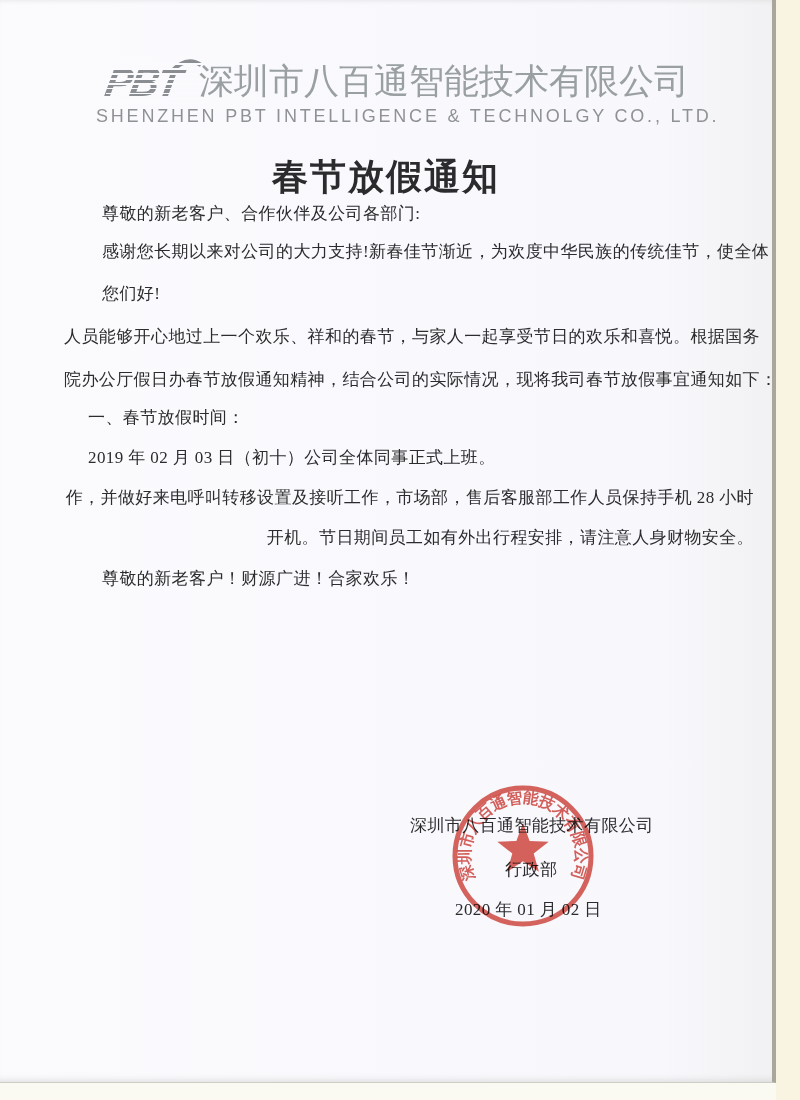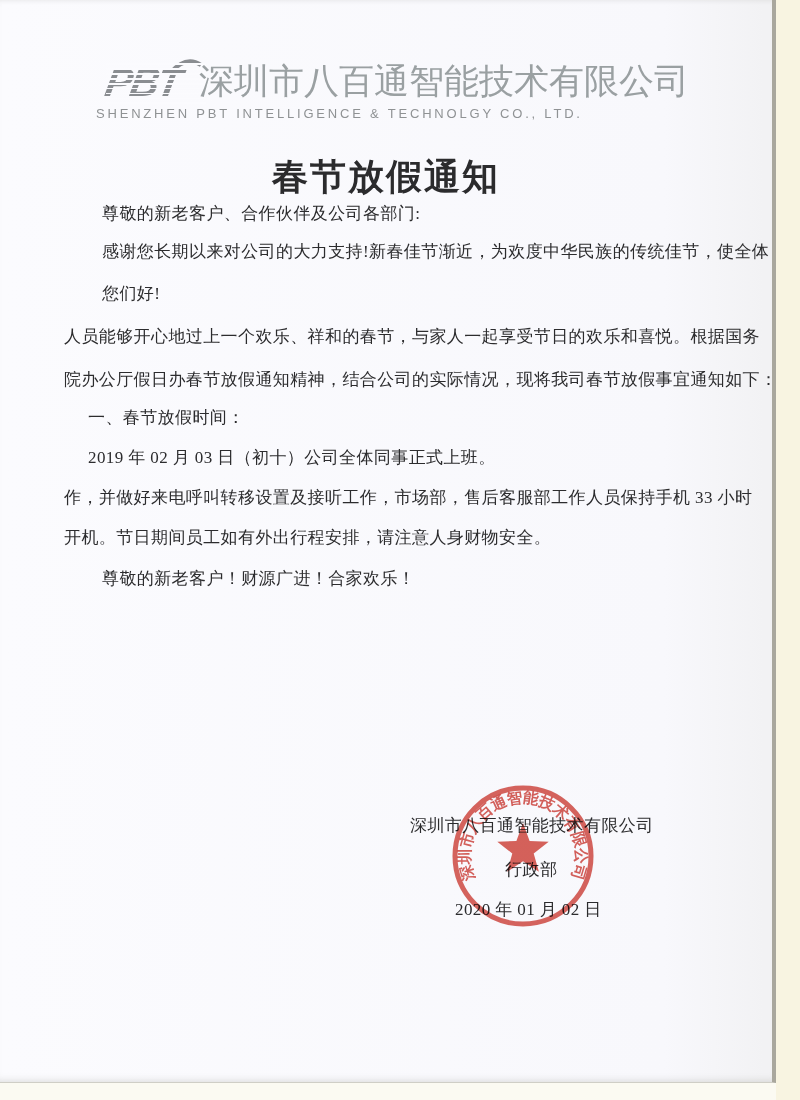--- a/index.html
+++ b/index.html
@@ -32,36 +32,36 @@
     background:repeating-linear-gradient(180deg,transparent 0 3.2px,#fbfbfe 3.2px 4.9px);
   }
   .company-cn{
     position:absolute;left:199px;top:62px;width:520px;
     font-family:"Liberation Sans","DejaVu Sans",sans-serif;
     font-size:35px;line-height:38px;color:#9aa0a2;letter-spacing:0px;white-space:nowrap;
   }
   .company-en{
     position:absolute;left:96px;top:106px;width:620px;
     font-family:"Liberation Sans","DejaVu Sans",sans-serif;
-    font-size:13px;color:#8f9294;letter-spacing:2.8px;white-space:nowrap;
+    font-size:18px;color:#8f9294;letter-spacing:2.8px;white-space:nowrap;
   }
   
   .doc-title{
     position:absolute;left:0;top:153px;width:772px;text-align:center;
     font-size:36px;font-weight:bold;color:#2b2b2d;letter-spacing:2px;
   }
   
   #doc-body{position:absolute;left:64px;top:203px;width:690px;}
   .line{
     font-size:17px;line-height:22px;letter-spacing:.4px;color:#2c2c2e;white-space:nowrap;
   }
   .line.indent{padding-left:38px;}
   .line.indent2{padding-left:39px;}
   .line.section{padding-left:24px;}
-  .line.flush{padding-left:0;}
+  .line.flush{padding-left:0;text-align:right;}
   #doc-body .line:nth-child(1){height:38px;}
   #doc-body .line:nth-child(2){height:42px;}
   #doc-body .line:nth-child(3){height:43px;}
   #doc-body .line:nth-child(4){height:43px;}
   #doc-body .line:nth-child(5){height:38px;}
   #doc-body .line:nth-child(6){height:40px;}
   #doc-body .line:nth-child(7){height:40px;}
   #doc-body .line:nth-child(8){height:40px;}
   #doc-body .line:nth-child(9){height:41px;}
   #doc-body .line:nth-child(10){height:43px;}
@@ -94,21 +94,21 @@
   <div class="doc-title">春节放假通知</div>
 
   <div id="doc-body">
       <div class="line indent">尊敬的新老客户、合作伙伴及公司各部门:</div>
       <div class="line indent">感谢您长期以来对公司的大力支持!新春佳节渐近，为欢度中华民族的传统佳节，使全体</div>
       <div class="line indent">您们好!</div>
       <div class="line flush">人员能够开心地过上一个欢乐、祥和的春节，与家人一起享受节日的欢乐和喜悦。根据国务</div>
       <div class="line flush">院办公厅假日办春节放假通知精神，结合公司的实际情况，现将我司春节放假事宜通知如下：</div>
       <div class="line section">一、春节放假时间：</div>
       <div class="line section">2019 年 02 月 03 日（初十）公司全体同事正式上班。</div>
-      <div class="line flush">作，并做好来电呼叫转移设置及接听工作，市场部，售后客服部工作人员保持手机 33 小时</div>
+      <div class="line flush">作，并做好来电呼叫转移设置及接听工作，市场部，售后客服部工作人员保持手机 28 小时</div>
       <div class="line flush">开机。节日期间员工如有外出行程安排，请注意人身财物安全。</div>
       <div class="line indent">尊敬的新老客户！财源广进！合家欢乐！</div>
     </div>
 
   <div class="sig-company">深圳市八百通智能技术有限公司</div>
   <div class="sig-dept">行政部</div>
   <div class="sig-date">2020 年 01 月 02 日</div>
 
   <svg class="seal" viewBox="0 0 180 180">
     <circle cx="90" cy="90" r="68" fill="none" stroke="#cf4038" stroke-width="5" opacity="0.88"></circle>

